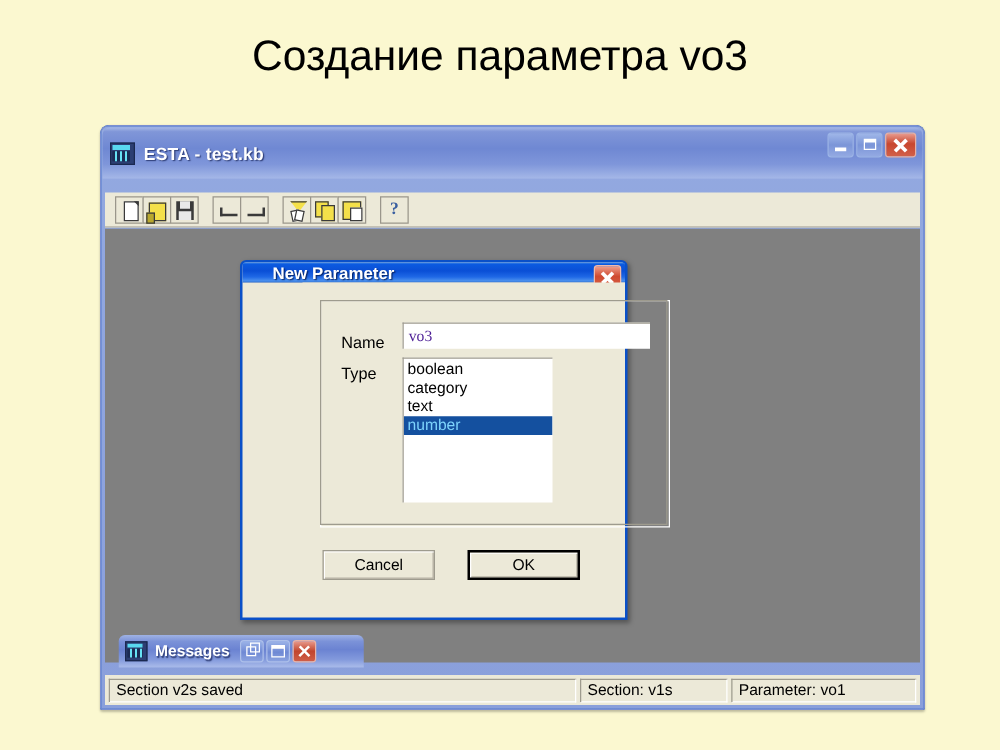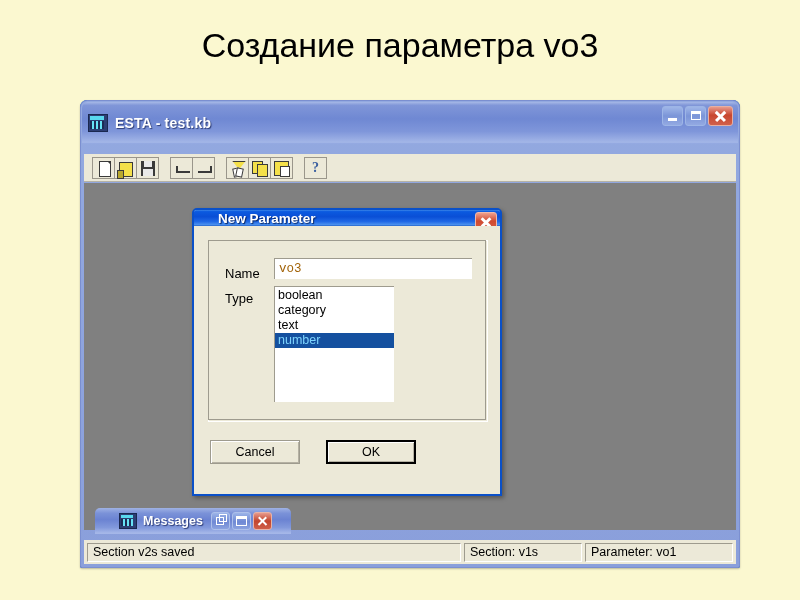--- a/index.html
+++ b/index.html
@@ -319,20 +319,21 @@
     box-sizing: border-box;
     background: linear-gradient(180deg,#ef9f8d 0%, #cf4a30 45%, #d8644c 100%);
   }
   .dlg-close .glyph-x { left: 4px; top: 8px; width: 12px; }
   .dlg-close .glyph-x::before { width: 12px; }
 
   .dlg-body {
     position: relative;
     height: calc(100% - 26px);
     background: #ece9d8;
+    margin-left: 48px;
   }
   .groupbox {
     position: absolute;
     left: 14px; top: 14px;
     width: 280px; height: 182px;
     border: 1px solid #ffffff;
     box-sizing: border-box;
   }
   .groupbox::before {
     content:"";
@@ -355,23 +356,23 @@
   .name-input {
     position: absolute;
     left: 65px; top: 17px;
     width: 198px; height: 21px;
     background: #ffffff;
     border: 1px solid #9e9b8e;
     border-right: none;
     border-bottom: none;
     box-sizing: border-box;
     font-size: 12.5px;
-    color: #a16207;
+    color: #4c1d95;
     padding: 3px 0 0 4px;
-    font-family: Liberation Mono, monospace;
+    font-family: Liberation Serif, serif;
   }
 
   .type-list {
     position: absolute;
     left: 65px; top: 45px;
     width: 120px; height: 116px;
     background: #ffffff;
     border: 1px solid #9e9b8e;
     border-right: none;
     border-bottom: none;
@@ -426,21 +427,20 @@
     background: linear-gradient(180deg,
        #9fb2e4 0%,
        #7b92d8 20%,
        #6b83d2 45%,
        #8299dc 75%,
        #a5b7e8 96%);
     display: flex;
     align-items: center;
     padding-left: 5px;
     box-sizing: border-box;
-    justify-content: center;
   }
   .msg-icon {
     width: 16px; height: 14px;
     background: #2c3e73;
     border: 1px solid #1a2850;
     position: relative; overflow: hidden;
     flex: 0 0 auto;
   }
   .msg-icon .ti-top {
     position:absolute; left:1px; top:1px; width:12px; height:3px; background:#59d8ef;

